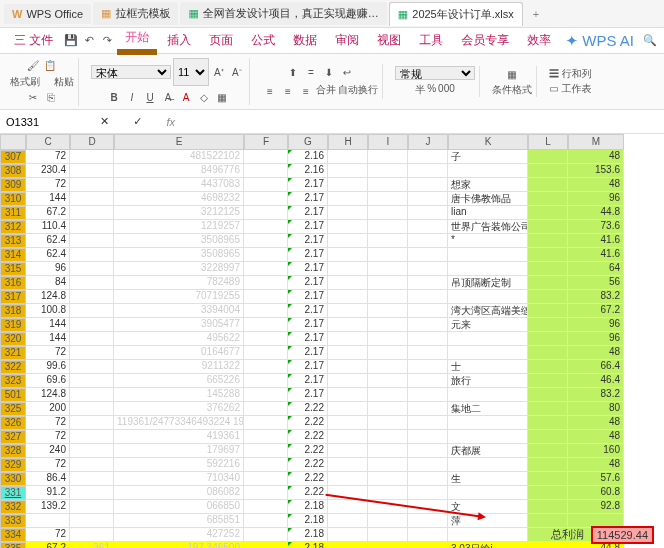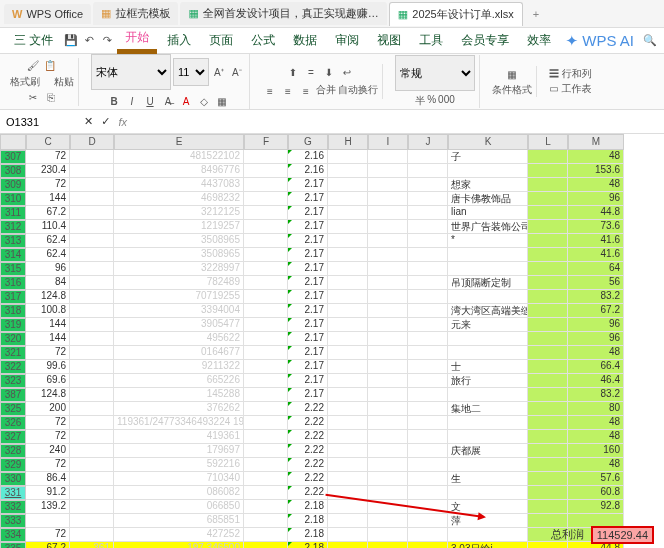--- a/index.html
+++ b/index.html
@@ -3,39 +3,39 @@
 <meta charset="utf-8">
 <style>
 *{margin:0;padding:0;box-sizing:border-box;font-family:"Microsoft YaHei",Arial,sans-serif}
 body{width:664px;height:548px;background:#fff;overflow:hidden;font-size:11px;color:#333}
 .title-bar{height:28px;background:#f5f5f5;display:flex;align-items:center;border-bottom:1px solid #ddd;gap:2px;padding:0 4px}
 .tab{padding:4px 8px;font-size:11px;background:#eee;border-radius:3px 3px 0 0;display:flex;align-items:center;gap:4px;white-space:nowrap}
 .tab.active{background:#fff;border:1px solid #ccc;border-bottom:none}
 .tab-logo{color:#d94;font-weight:bold}
 .tab-add{padding:4px 8px;color:#888}
 .menu-bar{height:26px;display:flex;align-items:center;border-bottom:1px solid #ddd;padding:0 6px;gap:2px}
-.menu-item{padding:3px 8px;font-size:12px;color:#14532d}
+.menu-item{padding:3px 8px;font-size:12px;color:#be185d}
 .menu-item.active{color:#ec4899;border-bottom:6px solid #a16207}
 .menu-right{margin-left:auto;display:flex;align-items:center;gap:8px}
 .wps-ai{color:#4a90e2;font-size:15px}
 .toolbar{height:56px;display:flex;align-items:center;border-bottom:1px solid #ddd;padding:0 6px;gap:8px;background:#fafafa}
 .tool-group{display:flex;flex-direction:column;align-items:center;gap:1px;font-size:10px;color:#555;padding:0 4px;border-right:1px solid #e0e0e0}
 .tool-group:last-child{border-right:none}
 .tool-icons{display:flex;gap:2px;align-items:center}
 .tool-icon{width:16px;height:16px;display:inline-flex;align-items:center;justify-content:center;color:#555}
-.font-select{width:80px;height:36px;font-size:11px;border:1px solid #ccc}
+.font-select{width:80px;height:14px;font-size:11px;border:1px solid #ccc}
 .size-select{width:36px;height:28px;font-size:11px;border:1px solid #ccc}
 .small-row{display:flex;gap:2px;margin-top:2px}
-.name-box{height:24px;display:flex;align-items:center;border-bottom:1px solid #ddd;padding:0 6px;gap:8px}
+.name-box{height:24px;display:flex;align-items:center;border-bottom:1px solid #ddd;padding:0 6px;gap:24px}
 .name-input{width:70px;font-size:11px;border:none;outline:none}
 .fx{font-style:italic;color:#888}
 .grid-wrap{position:relative;height:414px;overflow:hidden}
 .grid{display:grid;grid-template-columns:26px 44px 44px 130px 44px 40px 40px 40px 40px 80px 40px 56px;font-size:10px}
 .col-head{background:#e8e8e8;border:1px solid #ccc;text-align:center;padding:1px 0;height:16px;font-size:10px;color:#555}
-.row-head{background:#22c55e;border:1px solid #ccc;text-align:center;font-size:10px;color:#555;height:14px}
+.row-head{background:#eab308;border:1px solid #ccc;text-align:center;font-size:10px;color:#555;height:14px}
 .cell{border-right:1px solid #e0e0e0;border-bottom:1px solid #e0e0e0;padding:0 3px;height:14px;white-space:nowrap;overflow:hidden;text-overflow:clip;font-size:10px}
 .cell.r{text-align:right}
 .cell.yl{background:#bef264}
 .cell.hlrow{background:#ffff00}
 .cell.gmark{position:relative}
 .cell.gmark:before{content:"";position:absolute;left:0;top:0;width:0;height:0;border-top:4px solid #0a0;border-right:4px solid transparent}
 .cell.blur{color:#ccc}
 .total-box{position:absolute;bottom:4px;right:10px;border:2px solid #d00;padding:1px 4px;font-size:11px;background:#fca5a5}
 .arrow{position:absolute;bottom:30px;right:180px;width:160px;height:2px;background:#d00;transform:rotate(8deg);transform-origin:right}
 .arrow:after{content:"";position:absolute;right:-2px;top:-3px;width:0;height:0;border-left:8px solid #d00;border-top:4px solid transparent;border-bottom:4px solid transparent}
@@ -375,21 +375,21 @@
       <div class="cell r blur"></div>
       <div class="cell r blur">665226</div>
       <div class="cell"></div>
       <div class="cell r gmark">2.17</div>
       <div class="cell"></div>
       <div class="cell"></div>
       <div class="cell blur"></div>
       <div class="cell">旅行</div>
       <div class="cell yl"></div>
       <div class="cell r yl">46.4</div>
-      <div class="row-head">387</div>
+      <div class="row-head">501</div>
       <div class="cell r">124.8</div>
       <div class="cell r blur"></div>
       <div class="cell r blur">145288</div>
       <div class="cell"></div>
       <div class="cell r gmark">2.17</div>
       <div class="cell"></div>
       <div class="cell"></div>
       <div class="cell blur"></div>
       <div class="cell"></div>
       <div class="cell yl"></div>

